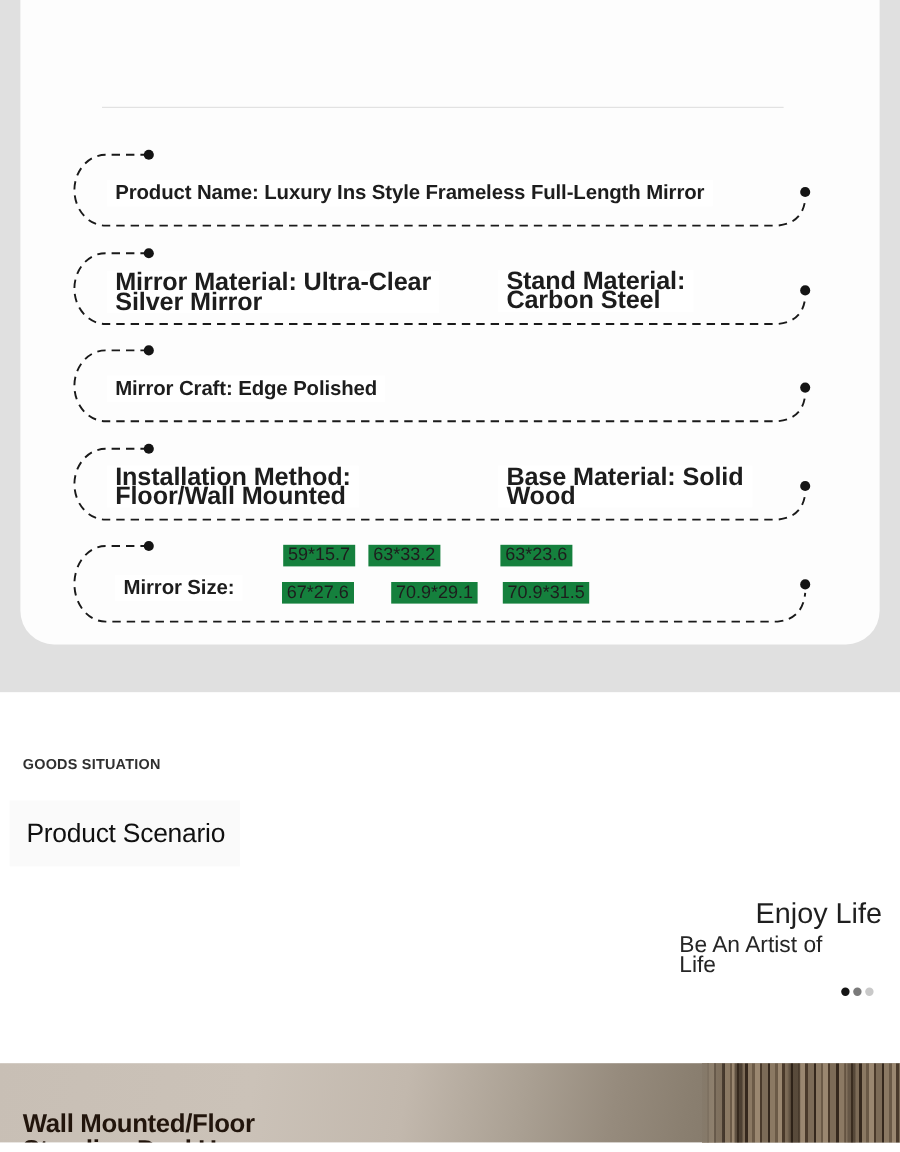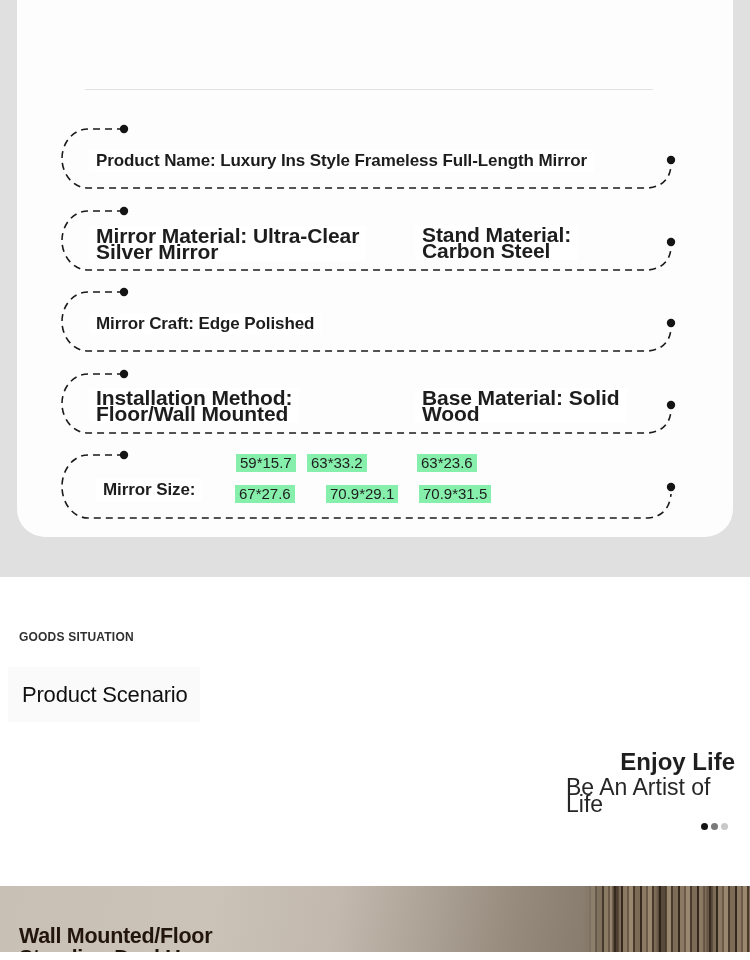--- a/index.html
+++ b/index.html
@@ -26,46 +26,46 @@
     position:absolute;
     background:#ffffff;
     color:#1d1d1d;
     font-size:21px;line-height:15.5px;font-weight:600;
     letter-spacing:-0.1px;
     white-space:pre-line;
     padding:2px 7px;
   }
   .spec-text.big{font-size:17px;line-height:18px;}
   .size-val{
-    position:absolute;background:#86efac;color:#1d1d1d;
+    position:absolute;background:#15803d;color:#1d1d1d;
     font-size:15px;line-height:16px;font-weight:500;
     padding:1px 4px;white-space:nowrap;
   }
   
   .white-section{left:0;top:577px;width:750px;height:296px;background:#ffffff;}
   .eyebrow{
     position:absolute;left:19px;top:630px;
     font-size:12px;font-weight:600;color:#303030;letter-spacing:0.2px;
   }
   .scenario-box{
     position:absolute;left:8px;top:667px;width:192px;height:55px;
     background:#fafafa;
   }
   .scenario-title{
     position:absolute;left:14px;top:15px;
     font-size:22px;font-weight:400;color:#101010;letter-spacing:-0.2px;
     white-space:nowrap;
   }
   .enjoy-headline{
     position:absolute;right:15px;top:748px;
-    font-size:24px;font-weight:700;color:#1f1f1f;white-space:nowrap;
+    font-size:24px;font-weight:400;color:#1f1f1f;white-space:nowrap;
   }
   .enjoy-subline{
     position:absolute;left:566px;top:779px;width:150px;
-    font-size:23px;line-height:17px;font-weight:400;color:#262626;
+    font-size:19px;line-height:17px;font-weight:400;color:#262626;
     white-space:pre-line;
   }
   .dots{position:absolute;left:701px;top:823px;display:flex;gap:3px;}
   .dot{width:7px;height:7px;border-radius:50%;cursor:pointer;}
   
   .photo-banner{
     left:0;top:886px;width:750px;height:66px;overflow:hidden;
     background:linear-gradient(100deg,
       #c8bfb5 0%, #cbc2b8 28%, #c2b8ad 45%,
       #aaa093 58%, #968b7d 68%, #8a7f70 76%, #857a6b 80%);

